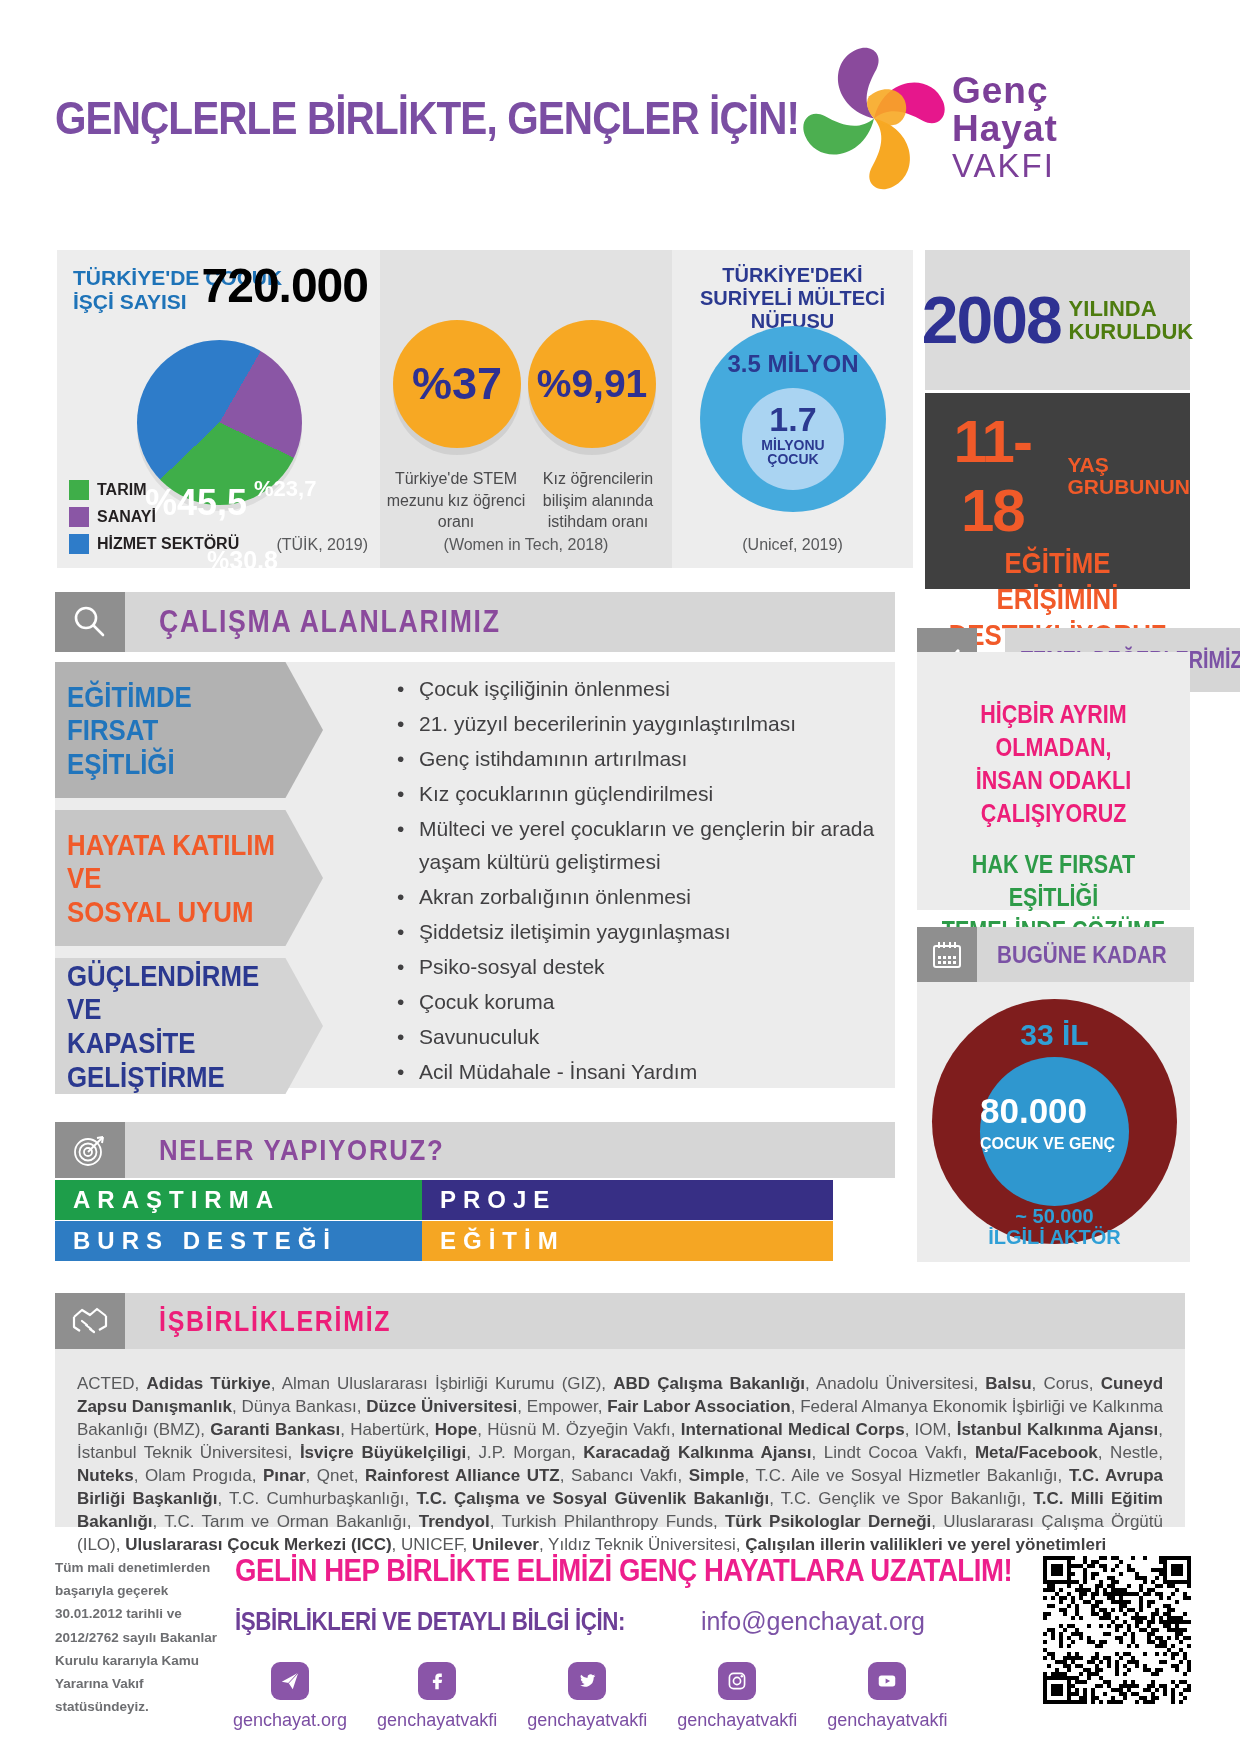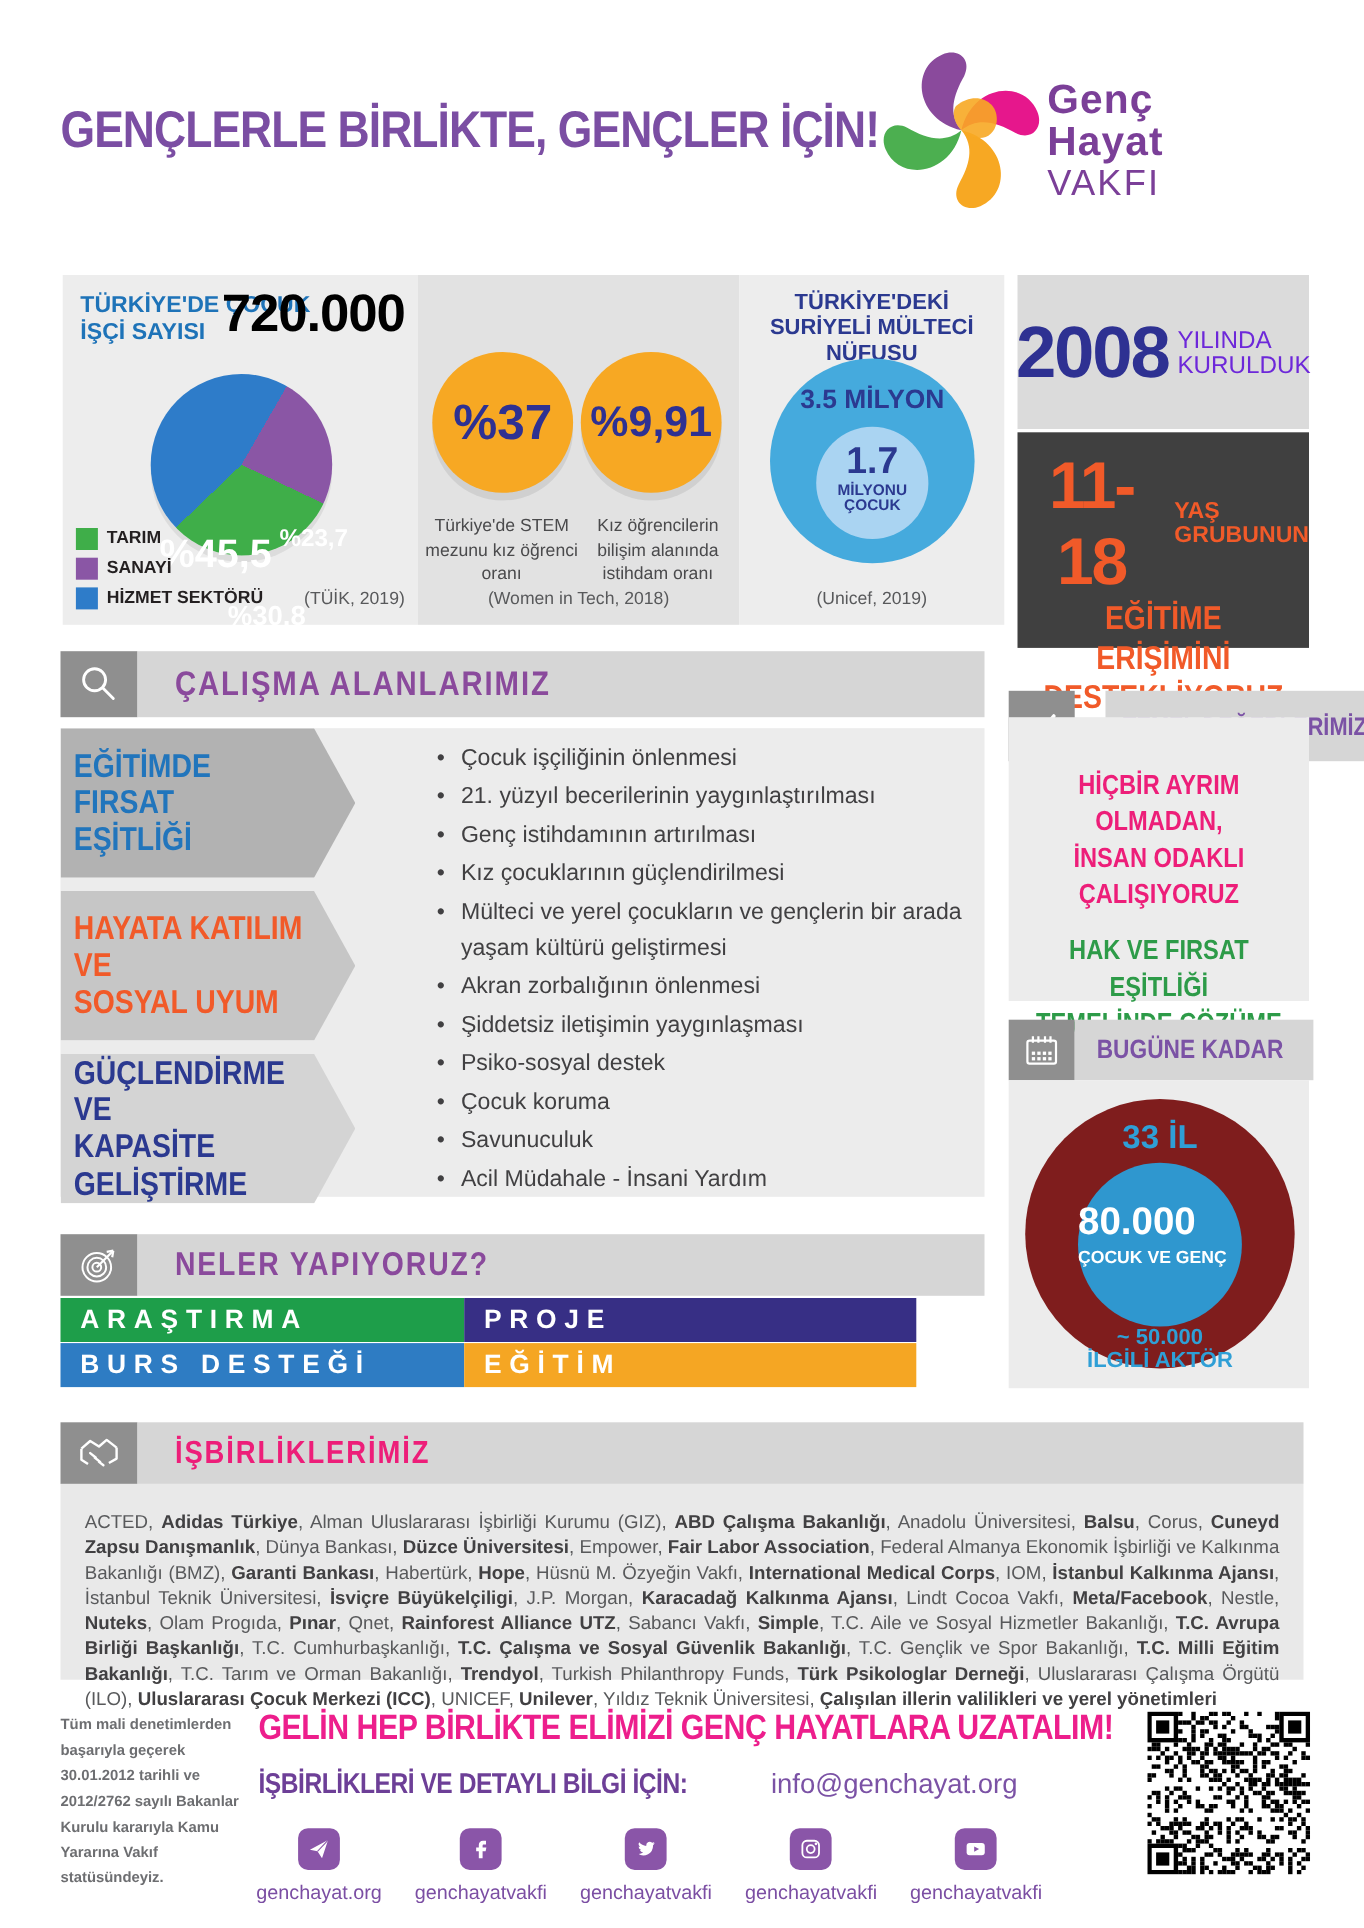--- a/index.html
+++ b/index.html
@@ -48,21 +48,21 @@
 
   .ref-title { position:absolute; left:0; right:0; top:14px; text-align:center; font-size:20px; font-weight:700; color:#2b3990; line-height:1.15; }
   .ref-outer { position:absolute; left:28px; top:76px; width:186px; height:186px; border-radius:50%; background:#45aadd; text-align:center; }
   .ref-outer-val { padding-top:24px; font-size:24px; font-weight:700; color:#2b3990; }
   .ref-inner { position:absolute; left:42px; top:62px; width:102px; height:102px; border-radius:50%; background:#aad4f2; color:#2b3990; text-align:center; line-height:1.05; }
   .ref-inner .v { padding-top:14px; font-size:34px; font-weight:700; }
   .ref-inner .s { font-size:14px; font-weight:700; }
   .ref-source { position:absolute; left:0; right:0; bottom:14px; text-align:center; font-size:16px; color:#58595b; }
 
   .founded-year { font-size:66px; font-weight:700; color:#2e3192; letter-spacing:-2px; }
-  .founded-label { font-size:22px; font-weight:400; color:#6d28d9; line-height:1.05; text-align:left; }
+  .founded-label { font-size:22px; font-weight:700; color:#4d7c0f; line-height:1.05; text-align:left; }
   .age-top { display:flex; align-items:center; justify-content:center; gap:8px; padding-top:14px; }
   .age-range { font-size:60px; font-weight:700; color:#f15a29; letter-spacing:-2px; }
   .age-label { font-size:21px; font-weight:700; color:#f15a29; line-height:1.05; text-align:left; }
   .age-line { font-size:30px; font-weight:700; color:#f15a29; line-height:1.2; }
 
   
   .sec-header { position:absolute; display:flex; }
   .sec-icon { background:#8f8f8f; display:flex; align-items:center; justify-content:center; flex:0 0 auto; }
   .sec-bar { background:#d6d6d6; flex:1 1 auto; display:flex; align-items:center; }
   .sec-title { font-weight:700; letter-spacing:2px; white-space:nowrap; }

